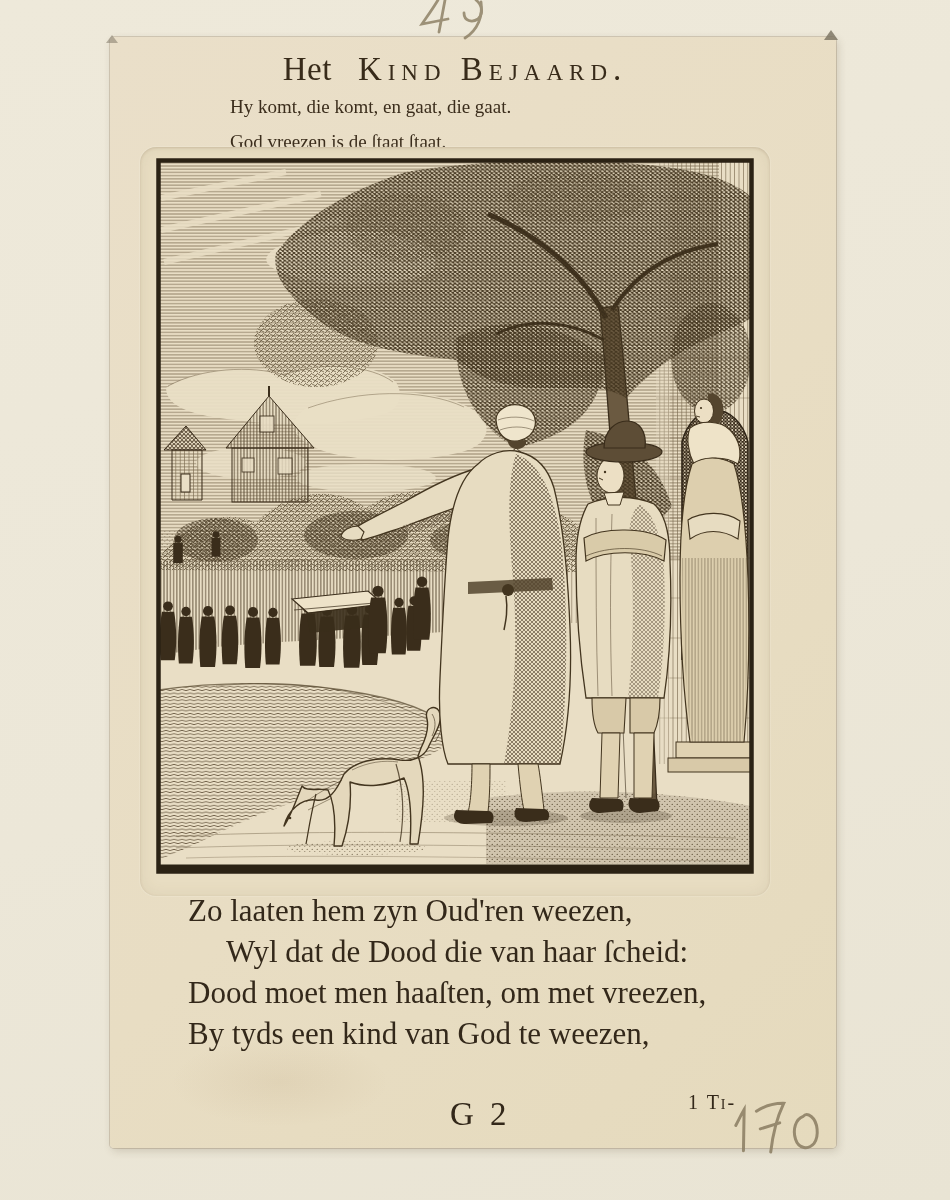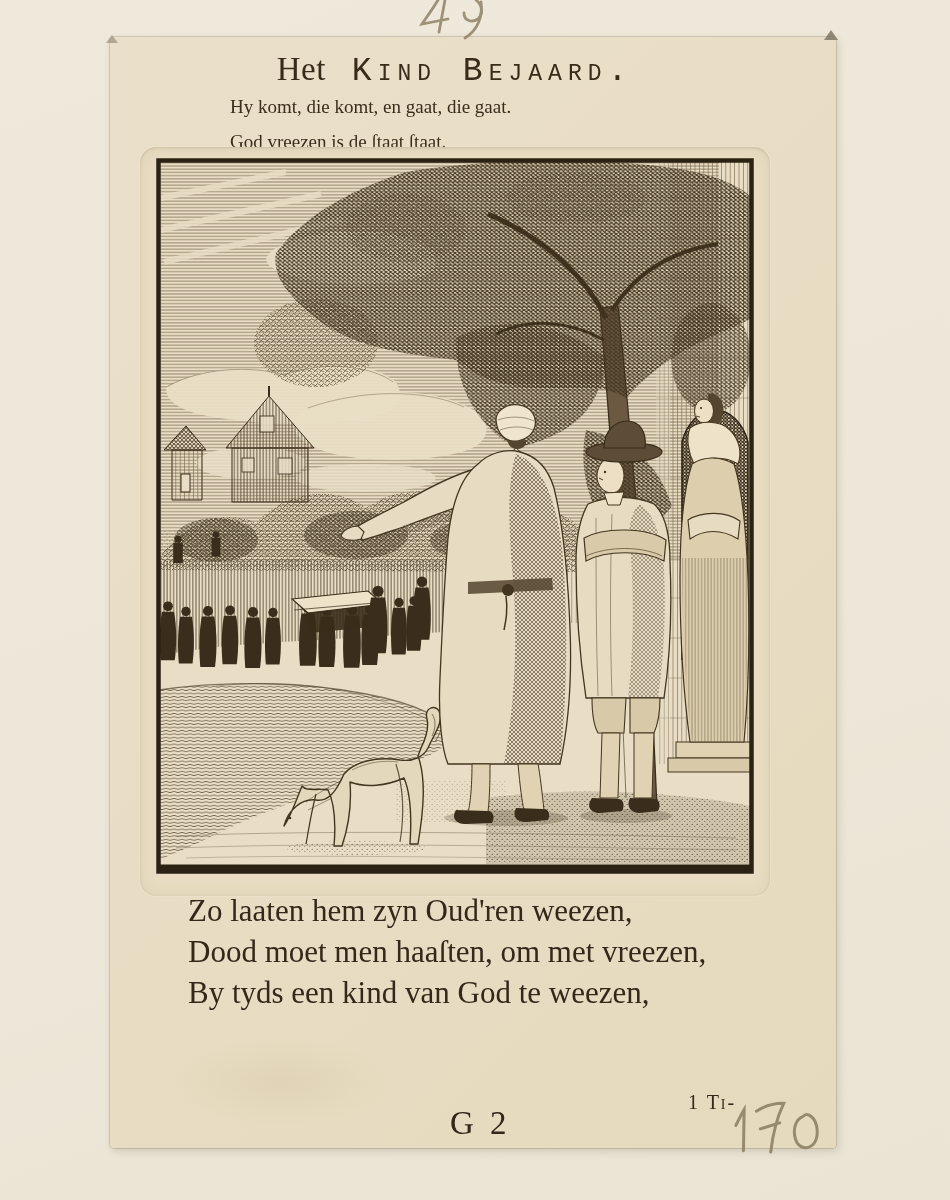--- a/index.html
+++ b/index.html
@@ -18,32 +18,32 @@
   .stain.s1{left:28px;top:180px;width:130px;height:170px;background:radial-gradient(ellipse at center,rgba(165,130,80,.10),rgba(165,130,80,0) 70%);}
   .stain.s2{left:60px;top:1000px;width:220px;height:90px;background:radial-gradient(ellipse at center,rgba(150,115,70,.09),rgba(150,115,70,0) 70%);}
   .stain.s3{left:390px;top:260px;width:260px;height:320px;background:radial-gradient(ellipse at center,rgba(150,120,75,.05),rgba(150,120,75,0) 72%);}
   .corner-notch{position:absolute;width:0;height:0;}
   .corner-notch.tr{right:-2px;top:-7px;border-left:7px solid transparent;border-right:7px solid transparent;border-bottom:10px solid #78705f;opacity:.8;}
   .corner-notch.tl{left:-4px;top:-2px;border-left:6px solid transparent;border-right:6px solid transparent;border-bottom:8px solid #8a8272;opacity:.6;}
   .title{
     position:absolute;top:14px;left:calc(50% - 18px);transform:translateX(-50%);
     white-space:nowrap;color:#382b1a;font-size:33px;letter-spacing:.5px;
   }
-  .title .sc{font-variant:small-caps;letter-spacing:6px;margin-left:26px;font-family:Liberation Mono, monospace;}
+  .title .sc{font-variant:small-caps;letter-spacing:6px;margin-left:26px;}
   .motto{position:absolute;top:52px;left:120px;color:#3b2d1c;font-size:19px;line-height:35px;white-space:nowrap;}
   .plate-mark{
     position:absolute;left:30px;top:110px;width:630px;height:749px;border-radius:16px;
     background:#e8ddc2;
     box-shadow:inset 0 1px 3px rgba(120,100,70,.22), inset 0 0 16px rgba(120,100,70,.10), 0 0 2px rgba(255,255,250,.5);
   }
   .etching{position:absolute;left:46px;top:121px;width:598px;height:716px;}
   .verse{position:absolute;left:78px;top:853px;color:#33281a;font-size:31px;line-height:41px;white-space:nowrap;}
   .verse .indent{padding-left:38px;}
   .sigrow{position:absolute;left:0;top:1051px;width:100%;height:44px;color:#33281a;}
-  .gsig{position:absolute;left:340px;top:17px;font-size:33px;letter-spacing:4px;}
+  .gsig{position:absolute;left:340px;top:8px;font-size:33px;letter-spacing:4px;}
   .catchword{position:absolute;left:578px;top:3px;font-size:20px;font-variant:small-caps;letter-spacing:2px;}
   .hw{position:absolute;pointer-events:none;}
   .hw-top{left:418px;top:0;}
   .hw-bottom{left:723px;top:1093px;}
 </style>
 </head>
 <body>
 
 <div class="sheet">
   <div class="stain s1"></div>
@@ -277,20 +277,21 @@
     </g>
 
     <g>
       <rect x="2.5" y="2.5" width="593" height="711" fill="none" stroke="#2b2214" stroke-width="4.5"></rect>
       <path d="M2,710.5 H596" stroke="#2b2214" stroke-width="8"></path>
     </g>
   </svg>
 
   <div class="verse">
     <div>Zo laaten hem zyn Oud'ren weezen,</div>
+    <div class="indent">Wyl dat de Dood die van haar ſcheid:</div>
     <div>Dood moet men haaſten, om met vreezen,</div>
     <div>By tyds een kind van God te weezen,</div>
   </div>
 
   <div class="sigrow">
     <span class="gsig">G 2</span>
     <span class="catchword">1 Ti-</span>
   </div>
 </div>
 

